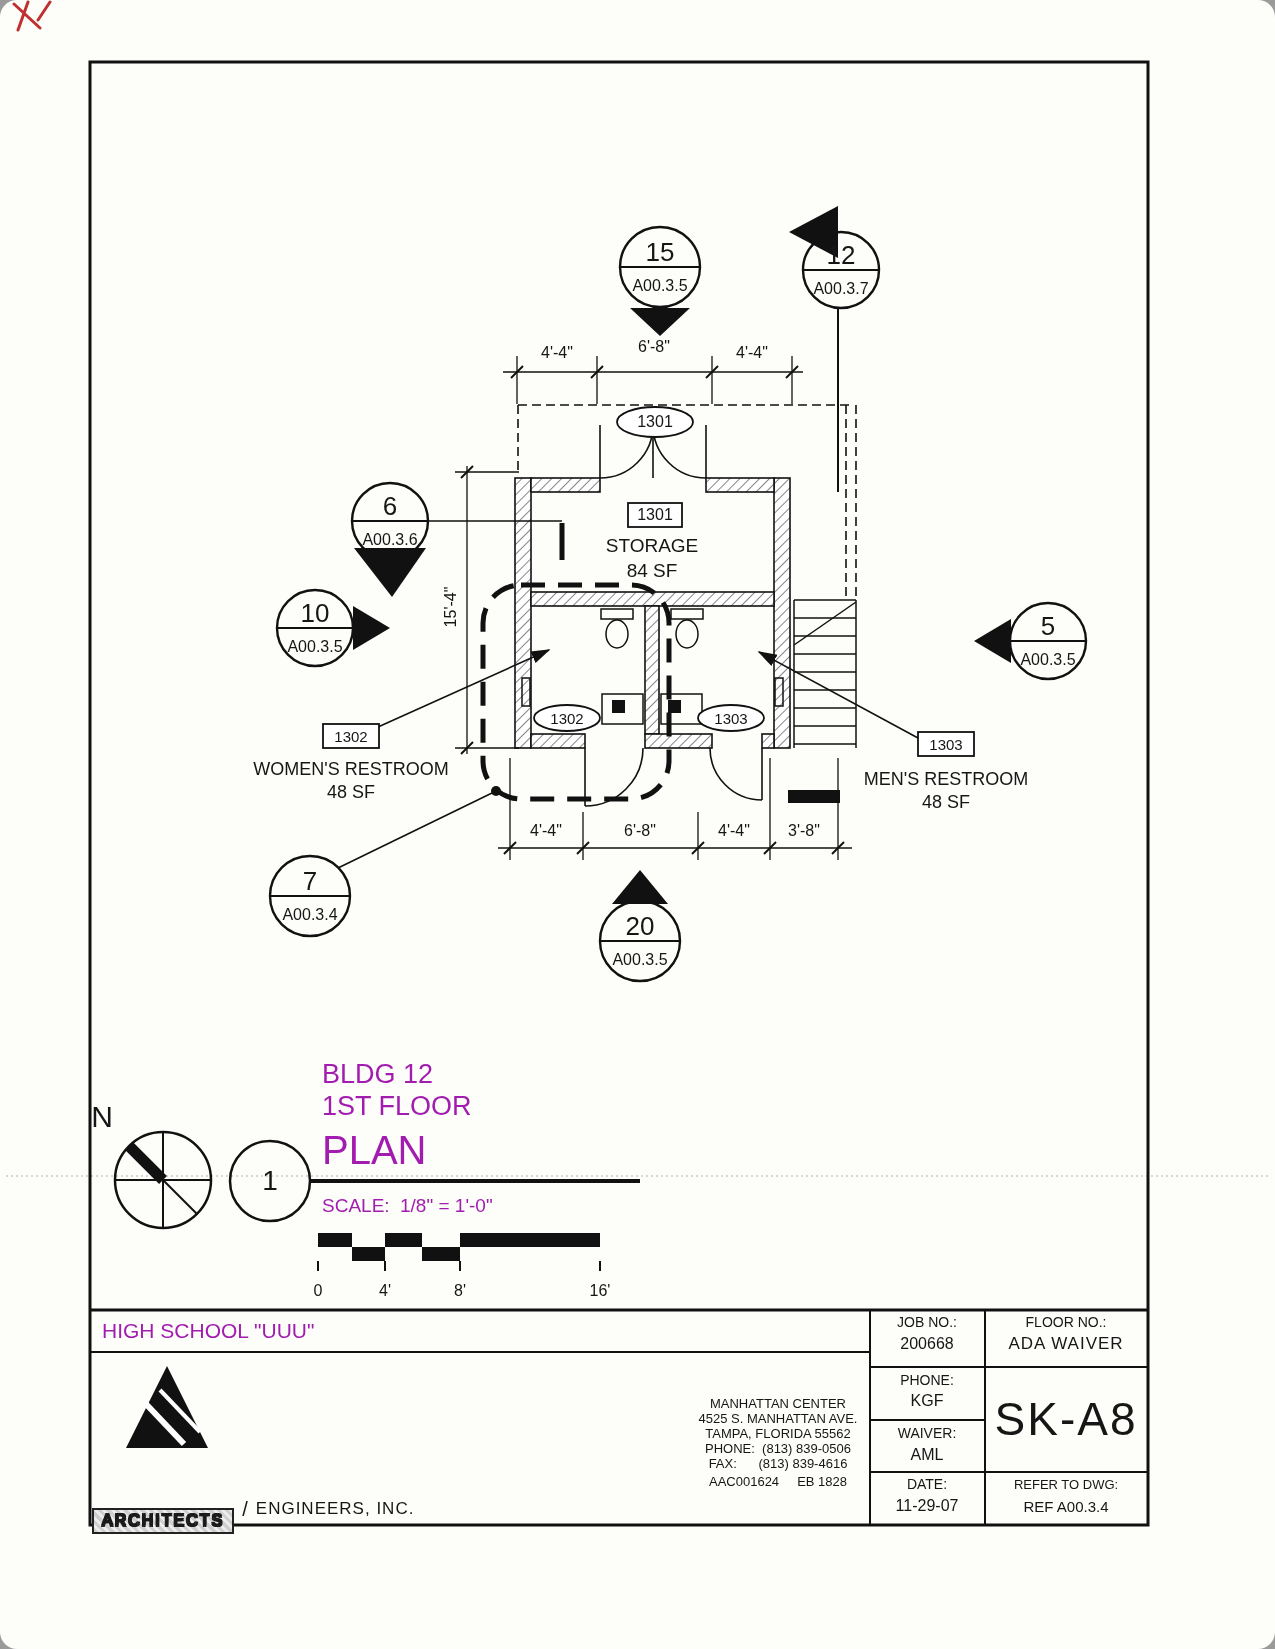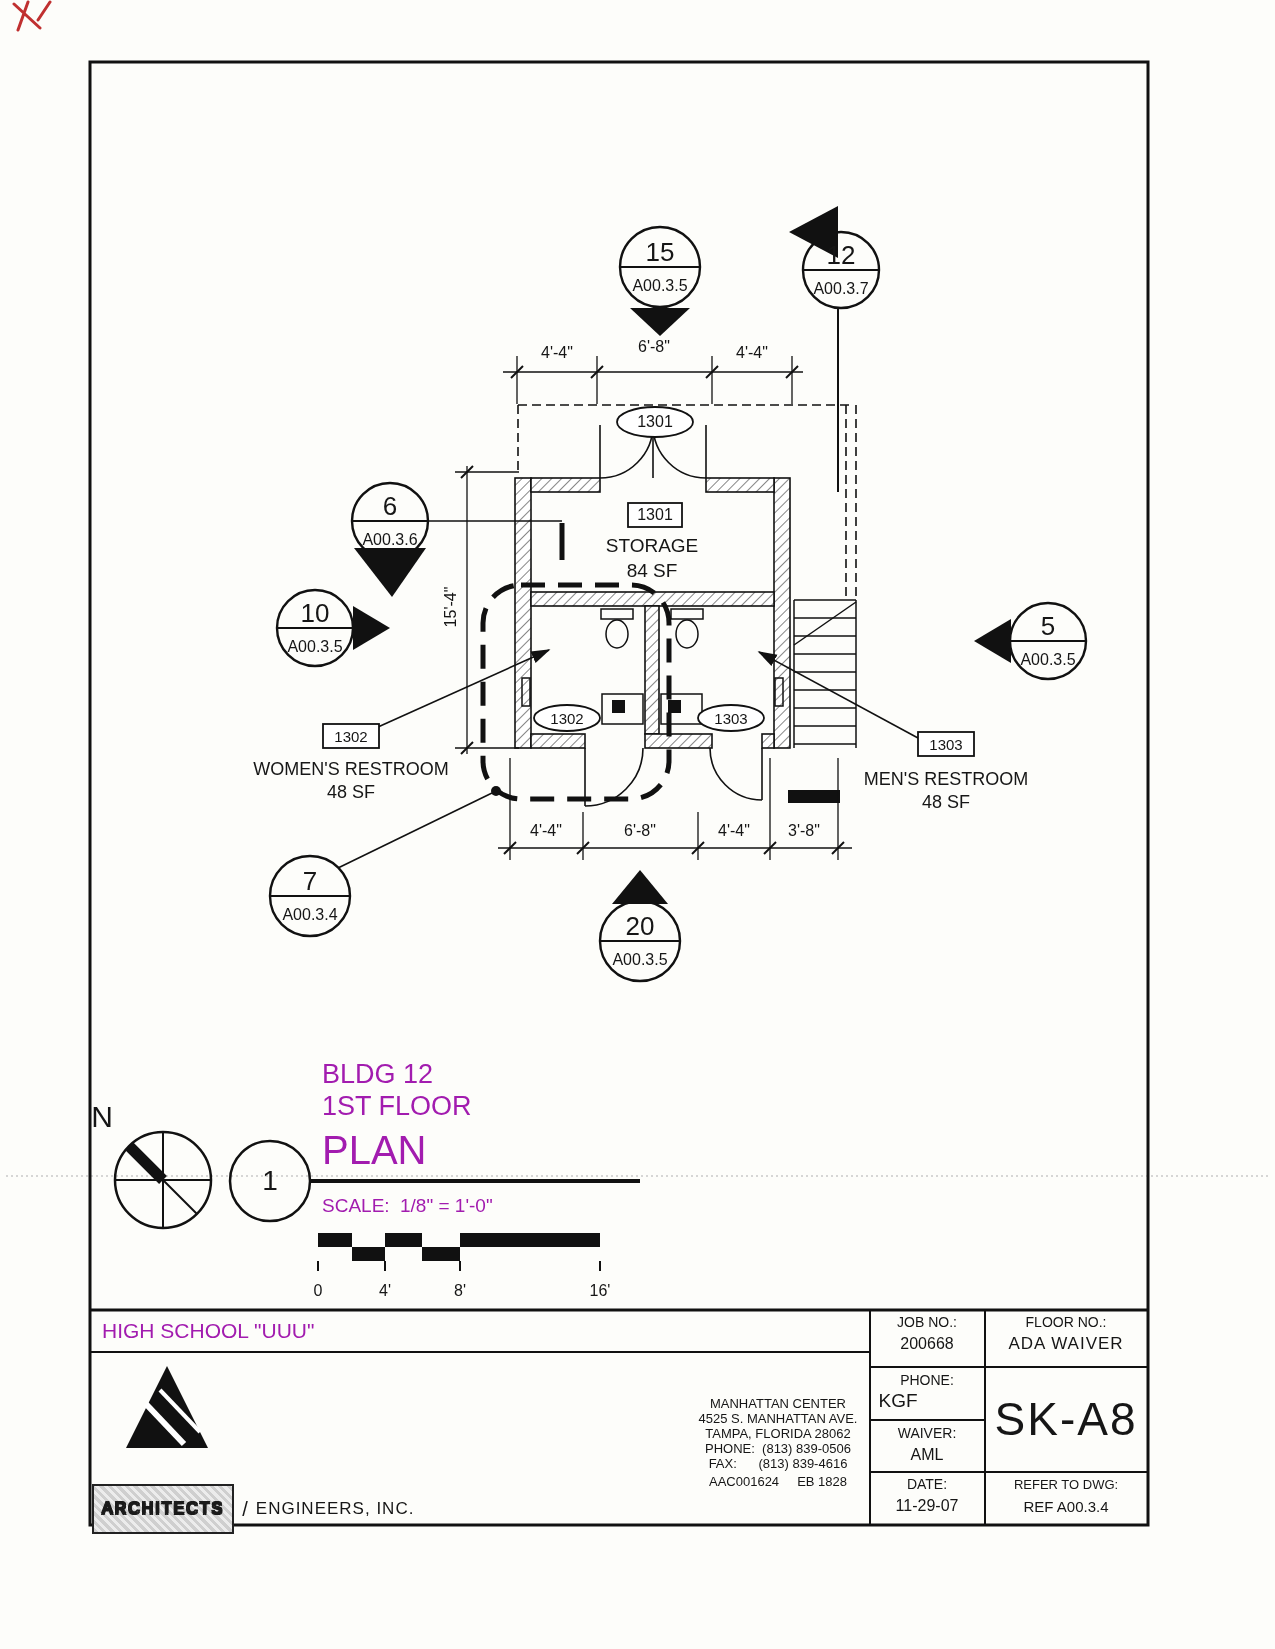--- a/index.html
+++ b/index.html
@@ -1,35 +1,36 @@
 <!DOCTYPE html>
 <html><head>
 <meta charset="utf-8">
 <style>
   * { margin:0; padding:0; box-sizing:border-box; }
   html,body { background:#9a9a9a; }
   .page {
     position:relative; width:1275px; height:1649px; margin:0 auto;
     background:#fdfdfa; color:#161616; overflow:hidden;
     font-family:"Liberation Sans", sans-serif;
+    border-radius:17px;
   }
   svg.art { position:absolute; left:0; top:0; }
   .t  { position:absolute; transform:translate(-50%,-50%); white-space:pre; color:#161616; }
   .tl { position:absolute; transform:translate(0,-50%);   white-space:pre; color:#a21caf; }
   .rot { transform:translate(-50%,-50%) rotate(-90deg); }
   .outline {
     color:#fff;
     -webkit-text-stroke:1.5px #1a1a1a;
     text-shadow:-1px -1px 0 #1a1a1a, 1px -1px 0 #1a1a1a, -1px 1px 0 #1a1a1a, 1px 1px 0 #1a1a1a;
   }
   .subrow { position:absolute; left:92px; top:1484px; display:flex; align-items:center; gap:8px; }
   .archbox {
-    border:2px solid #222; padding:12px 8px; line-height:22px;
+    border:2px solid #222; padding:0 8px; line-height:22px;
     background:repeating-linear-gradient(45deg,#cfcfcf 0 3px,#ececec 3px 6px);
-    font-size:16px; letter-spacing:2px;
+    font-size:16px; letter-spacing:2px;margin-top:24px;
   }
   .eng { font-size:17px; letter-spacing:1px; }
   .sep { font-size:20px; }
 </style>
 </head>
 <body>
 
 <div class="page">
 
   <svg class="art" width="1275" height="1649" viewBox="0 0 1275 1649">
@@ -274,35 +275,35 @@
   <div class="t" style="left:385px;top:1291px;font-size:16px">4'</div>
   <div class="t" style="left:460px;top:1291px;font-size:16px">8'</div>
   <div class="t" style="left:600px;top:1291px;font-size:16px">16'</div>
 
   <div class="tl" style="left:102px;top:1331px;font-size:21px">HIGH SCHOOL "UUU"</div>
   <div class="t" style="left:927px;top:1322px;font-size:14px">JOB NO.:</div>
   <div class="t" style="left:927px;top:1344px;font-size:16px">200668</div>
   <div class="t" style="left:1066px;top:1322px;font-size:14px">FLOOR NO.:</div>
   <div class="t" style="left:1066px;top:1344px;font-size:17px;letter-spacing:1px">ADA WAIVER</div>
   <div class="t" style="left:927px;top:1380px;font-size:14px">PHONE:</div>
-  <div class="t" style="left:898px;top:1401px;font-size:19px">KGF</div>
+  <div class="t" style="left:927px;top:1401px;font-size:16px">KGF</div>
   <div class="t" style="left:927px;top:1433px;font-size:14px">WAIVER:</div>
   <div class="t" style="left:927px;top:1455px;font-size:16px">AML</div>
   <div class="t" style="left:927px;top:1484px;font-size:14px">DATE:</div>
   <div class="t" style="left:927px;top:1506px;font-size:16px">11-29-07</div>
   <div class="t" style="left:1066px;top:1419px;font-size:46px;letter-spacing:2px">SK-A8</div>
   <div class="t" style="left:1066px;top:1484px;font-size:13px">REFER TO DWG:</div>
   <div class="t" style="left:1066px;top:1506px;font-size:15px">REF A00.3.4</div>
 
   <div class="subrow">
     <span class="archbox outline">ARCHITECTS</span>
     <span class="sep">/</span>
     <span class="eng">ENGINEERS, INC.</span>
   </div>
 
   <div class="t" style="left:778px;top:1403px;font-size:13px">MANHATTAN CENTER</div>
   <div class="t" style="left:778px;top:1418px;font-size:13px">4525 S. MANHATTAN AVE.</div>
-  <div class="t" style="left:778px;top:1433px;font-size:13px">TAMPA, FLORIDA 28062</div>
+  <div class="t" style="left:778px;top:1433px;font-size:13px">TAMPA, FLORIDA 55562</div>
   <div class="t" style="left:778px;top:1448px;font-size:13px">PHONE:  (813) 839-0506</div>
   <div class="t" style="left:778px;top:1463px;font-size:13px">FAX:      (813) 839-4616</div>
   <div class="t" style="left:778px;top:1481px;font-size:13px">AAC001624     EB 1828</div>
 
 </div>
 
 </body></html>

